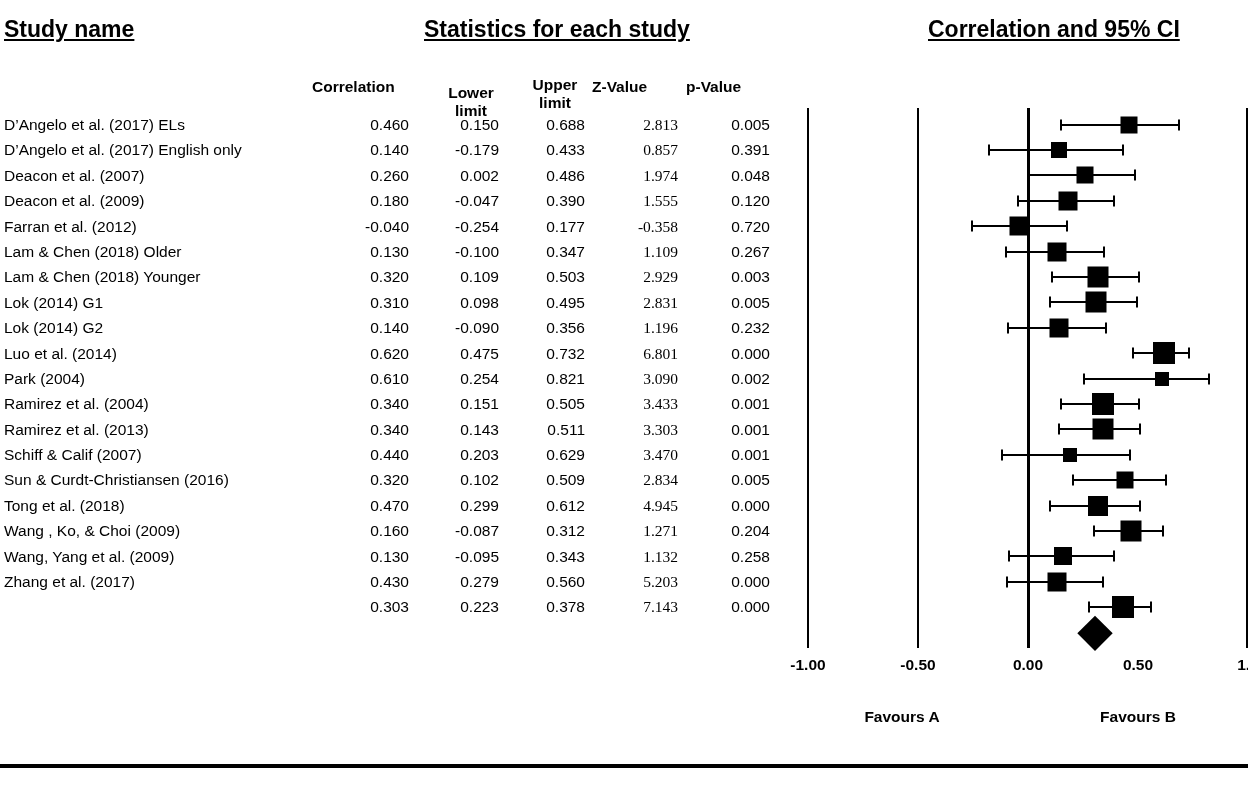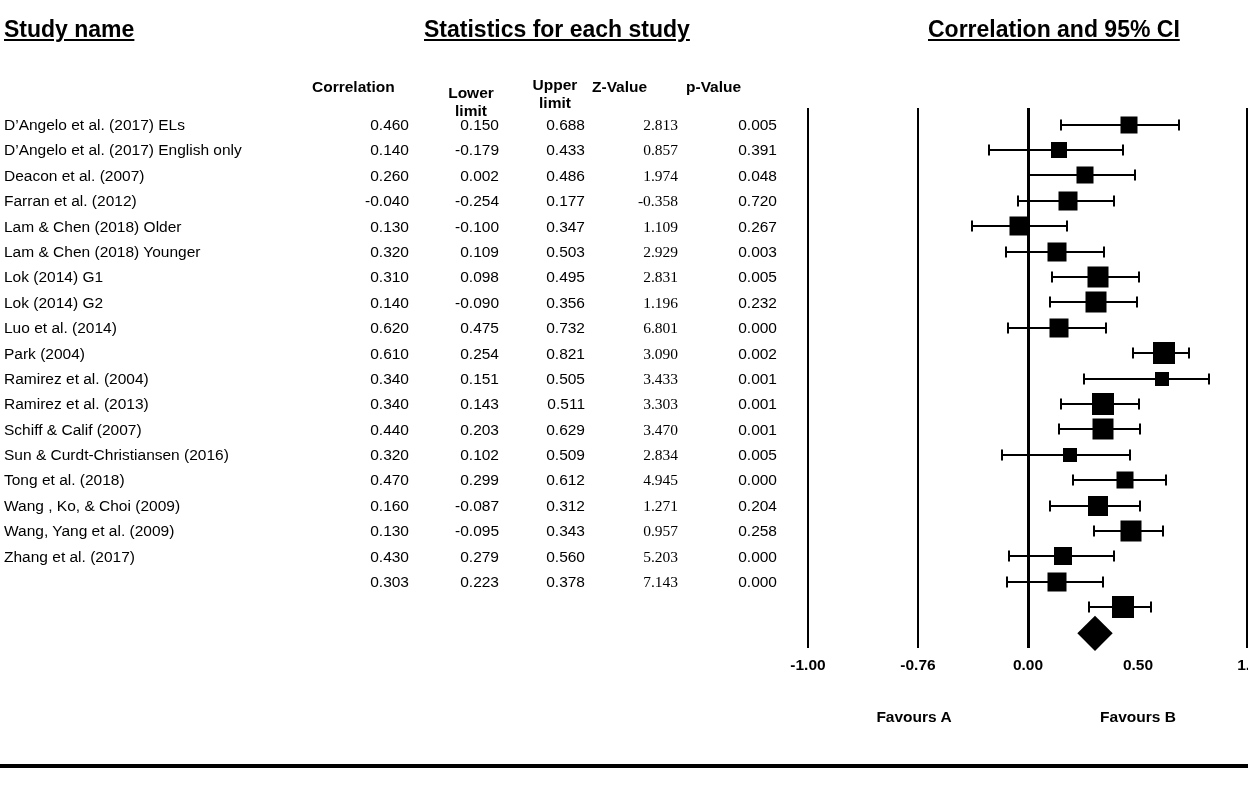--- a/index.html
+++ b/index.html
@@ -58,21 +58,21 @@
     font-size: 15.5px;
     white-space: nowrap;
     line-height: 25.4px;
   }
   .name { left: 4px; text-align: left; }
   .num { text-align: right; }
   .c-corr  { right: 381px; }
   .c-lower { right: 291px; }
   .c-upper { right: 205px; }
   .c-z     { right: 112px; font-family: Liberation Serif, serif; }
-  .c-p     { right: 13px; }
+  .c-p     { right: 20px; }
 
   .summary-row .cell { font-size: 15.5px; }
 
   
   #forest {
     position: absolute;
     left: 790px;
     top: 100px;
     width: 458px;
     height: 560px;
@@ -183,20 +183,28 @@
       </div>
       <div class="row">
         <div class="cell name">Deacon et al. (2007)</div>
         <div class="cell num c-corr">0.260</div>
         <div class="cell num c-lower">0.002</div>
         <div class="cell num c-upper">0.486</div>
         <div class="cell num c-z">1.974</div>
         <div class="cell num c-p">0.048</div>
       </div>
       <div class="row">
+        <div class="cell name">Deacon et al. (2009)</div>
+        <div class="cell num c-corr">0.180</div>
+        <div class="cell num c-lower">-0.047</div>
+        <div class="cell num c-upper">0.390</div>
+        <div class="cell num c-z">1.555</div>
+        <div class="cell num c-p">0.120</div>
+      </div>
+      <div class="row">
         <div class="cell name">Farran et al. (2012)</div>
         <div class="cell num c-corr">-0.040</div>
         <div class="cell num c-lower">-0.254</div>
         <div class="cell num c-upper">0.177</div>
         <div class="cell num c-z">-0.358</div>
         <div class="cell num c-p">0.720</div>
       </div>
       <div class="row">
         <div class="cell name">Lam &amp; Chen (2018) Older</div>
         <div class="cell num c-corr">0.130</div>
@@ -291,21 +299,21 @@
         <div class="cell num c-lower">-0.087</div>
         <div class="cell num c-upper">0.312</div>
         <div class="cell num c-z">1.271</div>
         <div class="cell num c-p">0.204</div>
       </div>
       <div class="row">
         <div class="cell name">Wang, Yang et al. (2009)</div>
         <div class="cell num c-corr">0.130</div>
         <div class="cell num c-lower">-0.095</div>
         <div class="cell num c-upper">0.343</div>
-        <div class="cell num c-z">0.957</div>
+        <div class="cell num c-z">1.132</div>
         <div class="cell num c-p">0.258</div>
       </div>
       <div class="row">
         <div class="cell name">Zhang et al. (2017)</div>
         <div class="cell num c-corr">0.430</div>
         <div class="cell num c-lower">0.279</div>
         <div class="cell num c-upper">0.560</div>
         <div class="cell num c-z">5.203</div>
         <div class="cell num c-p">0.000</div>
       </div>
@@ -441,22 +449,22 @@
       <div class="study-mark" style="left: 0px; top: 494.6px; width: 458px;">
         <div class="ci-line" style="left: 299.38px; width: 61.82px;"></div>
         <div class="ci-cap" style="left: 298.38px;"></div>
         <div class="ci-cap" style="left: 360.2px;"></div>
         <div class="box" style="left: 332.6px; width: 22px; height: 22px;"></div>
       </div>
       <div class="study-mark" style="left: 0px; top: 520px; width: 458px;">
         <div class="diamond" style="left: 304.66px; width: 24.552px; height: 24.552px;"></div>
       </div>
       <div class="tick-label" style="left: 18px;">-1.00</div>
-      <div class="tick-label" style="left: 128px;">-0.76</div>
+      <div class="tick-label" style="left: 128px;">-0.50</div>
       <div class="tick-label" style="left: 238px;">0.00</div>
       <div class="tick-label" style="left: 348px;">0.50</div>
       <div class="tick-label" style="left: 458px;">1.0</div>
-      <div class="favours" style="left: 124px;">Favours A</div>
+      <div class="favours" style="left: 112px;">Favours A</div>
       <div class="favours" style="left: 348px;">Favours B</div>
     </div>
 
   <div id="bottom-rule"></div>
 </div>
 
 </body></html>

